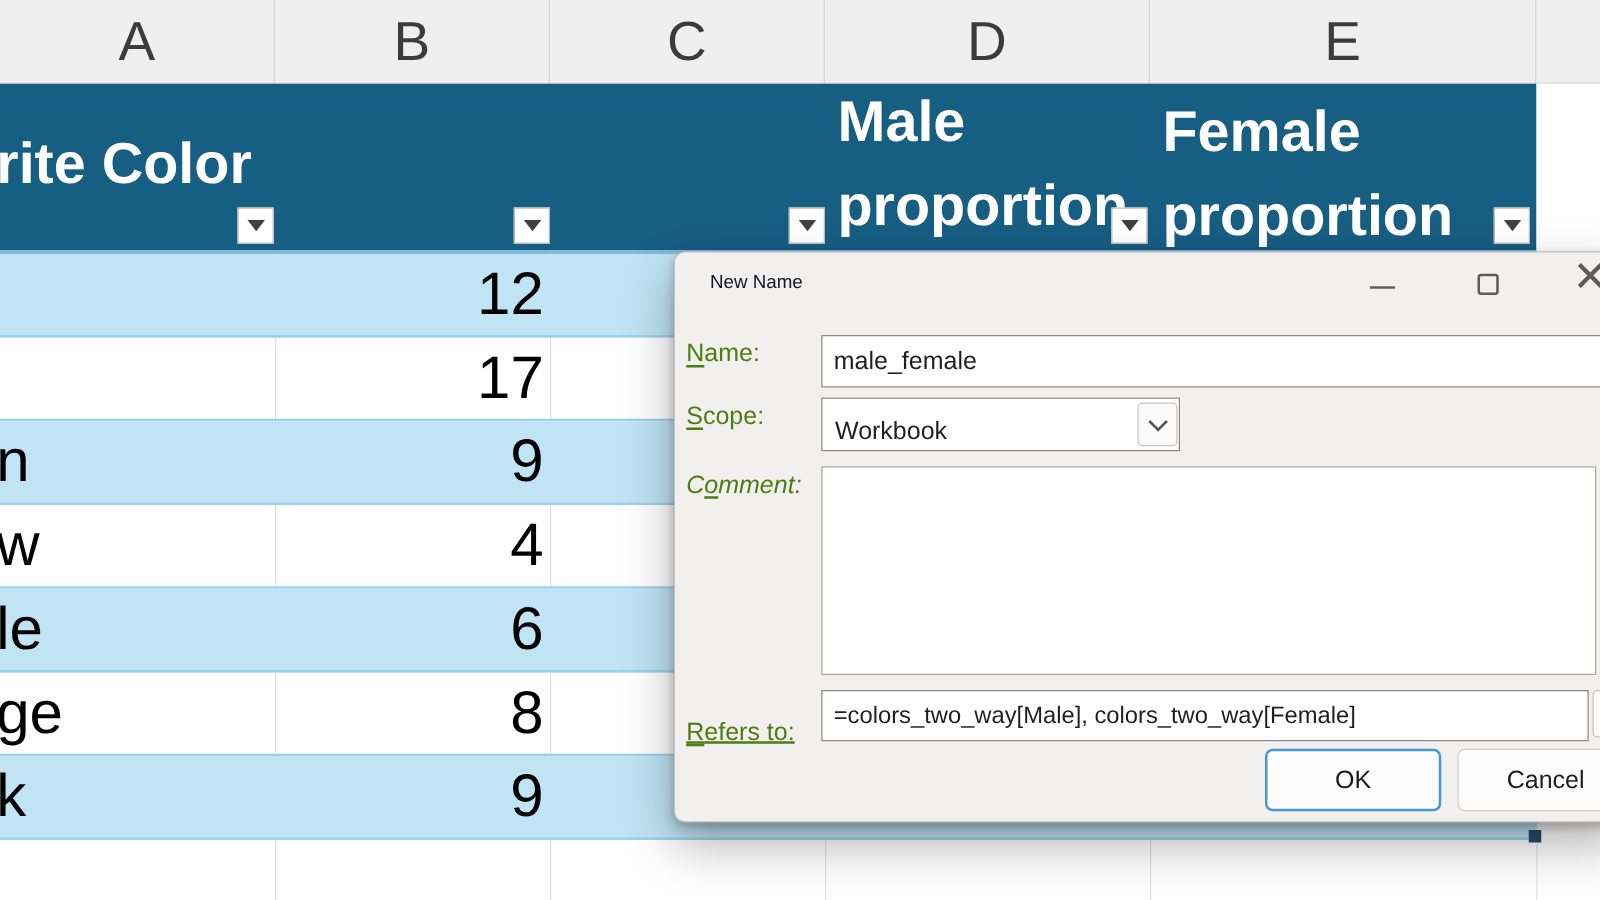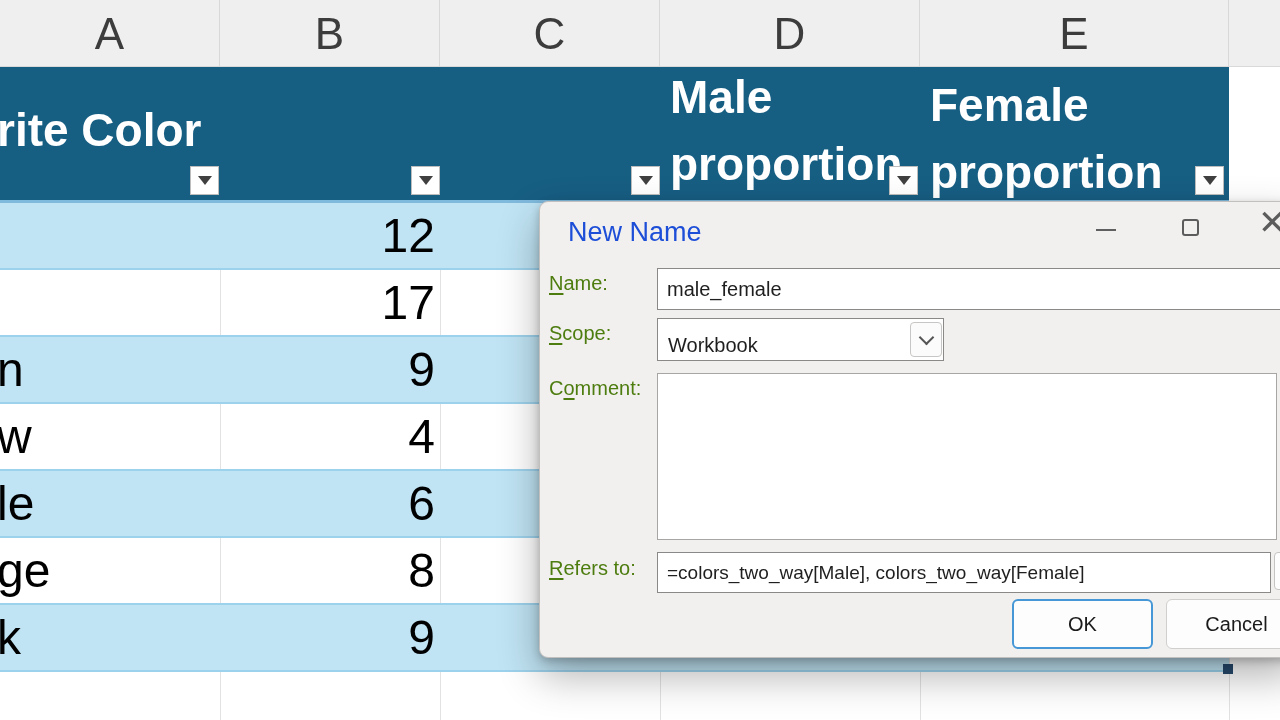--- a/index.html
+++ b/index.html
@@ -29,21 +29,21 @@
   .cell-a { position:absolute; left:-3px; top:0; width:215px; height:65px; display:flex; align-items:center;
             font-size:48px; color:#000; overflow:hidden; }
   .cell-b { position:absolute; left:220px; top:0; width:215px; height:65px; display:flex; align-items:center;
             justify-content:flex-end; font-size:48px; color:#000; }
   .resize-handle { position:absolute; left:1223px; top:664px; width:10px; height:10px; background:#274A6D; }
 
   
   .dialog { position:absolute; left:539px; top:201px; width:760px; height:457px; background:#F1F0EE;
             border:1px solid #c2c0be; border-radius:9px;
             box-shadow:0 3px 8px rgba(0,0,0,.22), 0 18px 40px rgba(0,0,0,.30); z-index:10; }
-  .dlg-title { position:absolute; left:28px; top:15px; font-size:27px; color:#1d4ed8; }
+  .dlg-title { position:absolute; left:28px; top:15px; font-size:15px; color:#0f172a; }
   .win-btn { position:absolute; cursor:default; }
   .min-bar { left:556px; top:228px; width:20px; height:2px; background:#5f5f5f; top:27px; }
   .max-box { left:642px; top:17px; width:17px; height:17px; border:2px solid #5c5c5c; border-radius:3px; background:transparent; }
   .close-x { left:718px; top:3px; font-size:34px; font-weight:300; color:#5c5c5c; line-height:34px; }
   .dlg-label { position:absolute; left:9px; font-size:20px; color:#4d7c0f; }
   .mn { text-decoration:underline; text-underline-offset:3px; }
   .txt-input { position:absolute; height:42px; background:#ffffff; border:1px solid #8b8987; font-family:"Liberation Sans",sans-serif;
                font-size:20px; color:#1f1f1f; padding:0 0 0 9px; outline:none; }
   .combo { position:absolute; left:117px; top:116px; width:287px; height:43px; background:#ffffff; border:1px solid #8b8987; }
   .combo-value { position:absolute; left:10px; top:0; height:52px; display:flex; align-items:center; font-size:20px; color:#1f1f1f; }
@@ -151,23 +151,23 @@
     <input class="txt-input" style="left: 117px; top: 66px; width: 680px;" value="male_female">
 
     <div class="dlg-label" style="top:120px;"><span></span><span class="mn">S</span><span>cope:</span></div>
     <div class="combo">
       <div class="combo-value">Workbook</div>
       <div class="combo-btn">
         <div class="chev"></div>
       </div>
     </div>
 
-    <div class="dlg-label" style="top:175px;"><span>C</span><span class="mn">o</span><span>mment:</span></div>
+    <div class="dlg-label" style="top:175px;font-style:italic;"><span>C</span><span class="mn">o</span><span>mment:</span></div>
     <div class="comment-box"></div>
 
-    <div class="dlg-label" style="top:355px;"><span></span><span class="mn">R</span><span>efers to:</span></div>
+    <div class="dlg-label" style="top:373px;text-decoration:underline;"><span></span><span class="mn">R</span><span>efers to:</span></div>
     <input class="txt-input" style="left: 117px; top: 350px; width: 614px; height: 41px; font-size: 19px;" value="=colors_two_way[Male], colors_two_way[Female]">
     <div class="collapse-btn"></div>
 
     <div class="dlg-btn ok-btn">OK</div>
     <div class="dlg-btn cancel-btn">Cancel</div>
   </div>
 </div>
 
 </body></html>

